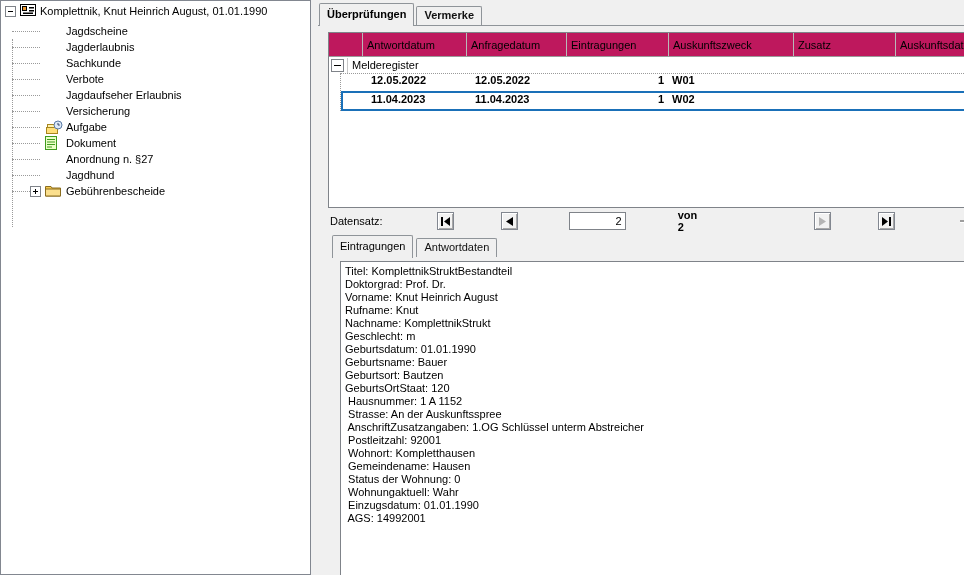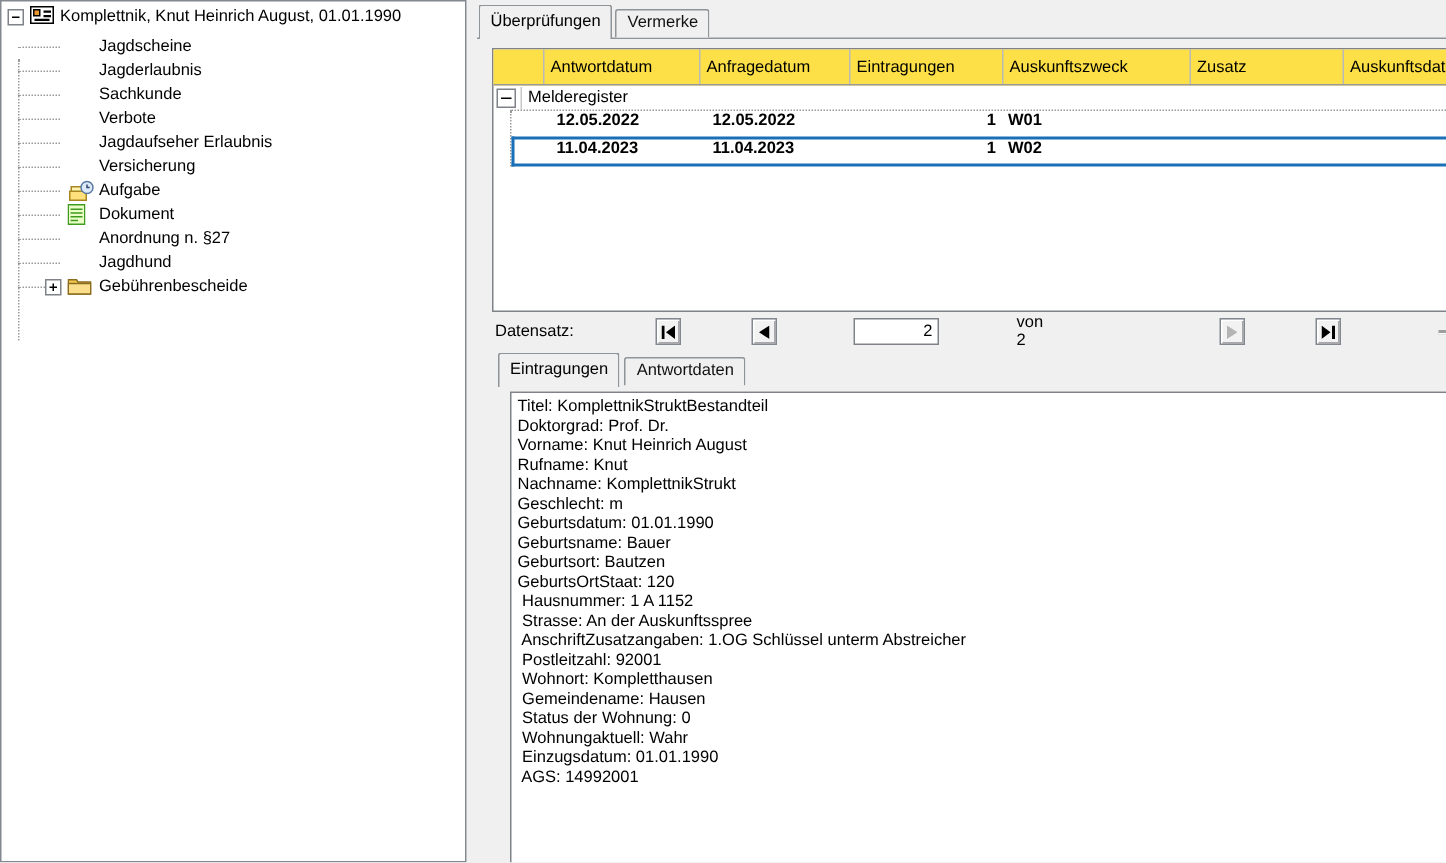--- a/index.html
+++ b/index.html
@@ -18,31 +18,31 @@
   .tree-row .lbl.hl{background:#e4e4e4;}
   .tree-row .titem-icon{position:absolute;left:44px;top:1px;}
   .xbox{width:9px;height:9px;background:#fff;border:1px solid #7f8389;position:relative;
         box-sizing:content-box;flex:0 0 auto;}
   .tree-row .xbox{position:absolute;left:29px;top:3px;}
   .xbox::before{content:"";position:absolute;left:2px;top:4px;width:5px;height:1px;background:#000;}
   .xbox.plus::after{content:"";position:absolute;left:4px;top:2px;width:1px;height:5px;background:#000;}
   .root-lbl{white-space:nowrap;}
 
   
-  .tabs1{position:absolute;left:319px;top:3px;display:flex;align-items:flex-start;gap:2px;z-index:3;}
+  .tabs1{position:absolute;left:319px;top:3px;display:flex;align-items:flex-start;gap:2px;z-index:3;font-weight:bold;}
   .tabs2{position:absolute;left:332px;top:235px;display:flex;align-items:flex-start;gap:3px;z-index:3;}
   .tab{box-sizing:border-box;background:#f0f0f0;border:1px solid #8f9499;border-bottom:none;
        border-radius:2px 2px 0 0;padding:0 7px;line-height:20px;height:23px;white-space:nowrap;}
   .tab.inactive{height:19px;margin-top:3px;line-height:17px;color:#111;}
   .strip1{position:absolute;left:318px;right:0;top:25px;height:1px;background:#8f9499;z-index:1;}
 
   
   .grid{position:absolute;left:328px;top:32px;width:636px;height:176px;background:#fff;
         border:1px solid #7f8389;border-right:none;box-sizing:border-box;}
-  .ghead{display:flex;height:23px;background:#fde047;border-bottom:1px solid #9a9a9a;text-align:right;}
+  .ghead{display:flex;height:23px;background:#be185d;border-bottom:1px solid #9a9a9a;text-align:right;}
   .hcell{box-sizing:border-box;border-right:1px solid #b9b9b9;display:flex;align-items:center;
          padding-left:4px;overflow:hidden;white-space:nowrap;}
   .hcell.last{flex:1;border-right:none;}
   .grow{height:16px;display:flex;align-items:center;}
   .gminus{width:13px;height:13px;margin-left:2px;border:1px solid #7f8389;background:#fff;
           position:relative;box-sizing:border-box;flex:0 0 auto;}
   .gminus::before{content:"";position:absolute;left:2px;top:5px;width:7px;height:1px;background:#000;}
   .gsep{width:1px;height:15px;background:#c8c8c8;margin-left:3px;}
   .grow .glabel{margin-left:4px;}
   .rows{margin-left:11px;border-left:1px dotted #9a9a9a;}
@@ -60,21 +60,21 @@
   .c-last{flex:1 1 auto;}
 
   
   .nav{position:absolute;left:330px;top:211px;height:20px;display:flex;align-items:center;gap:46px;}
   .nav .nlabel{margin-right:8px;}
   .navbtn{width:18px;height:18px;box-sizing:border-box;background:#f2f2f2;border:1px solid #828790;
           box-shadow:inset 1px 1px 0 #fff, inset -1px -1px 0 #a8a8a8;
           display:flex;align-items:center;justify-content:center;padding:0;margin-right:1px;}
   .nav input{width:57px;height:18px;box-sizing:border-box;border:1px solid #7f8389;background:#fff;
              text-align:right;padding:0 3px 0 0;font:11px "Liberation Sans",sans-serif;margin:0 4px;}
-  .nav .vonlabel{margin:0 10px 0 2px;}
+  .nav .vonlabel{margin:0 10px 0 2px;font-weight:bold;}
   .nav .gap{width:8px;}
   .navline{width:55px;height:2px;background:#9e9e9e;border-bottom:1px solid #fff;margin-left:18px;}
 
   
   .detail{position:absolute;left:340px;top:261px;right:-2px;bottom:-2px;background:#fff;
           border:1px solid #7f8389;box-sizing:border-box;padding:3px 0 0 4px;overflow:hidden;}
   .dline{line-height:13px;white-space:pre;}
 </style>
 </head>
 <body>

